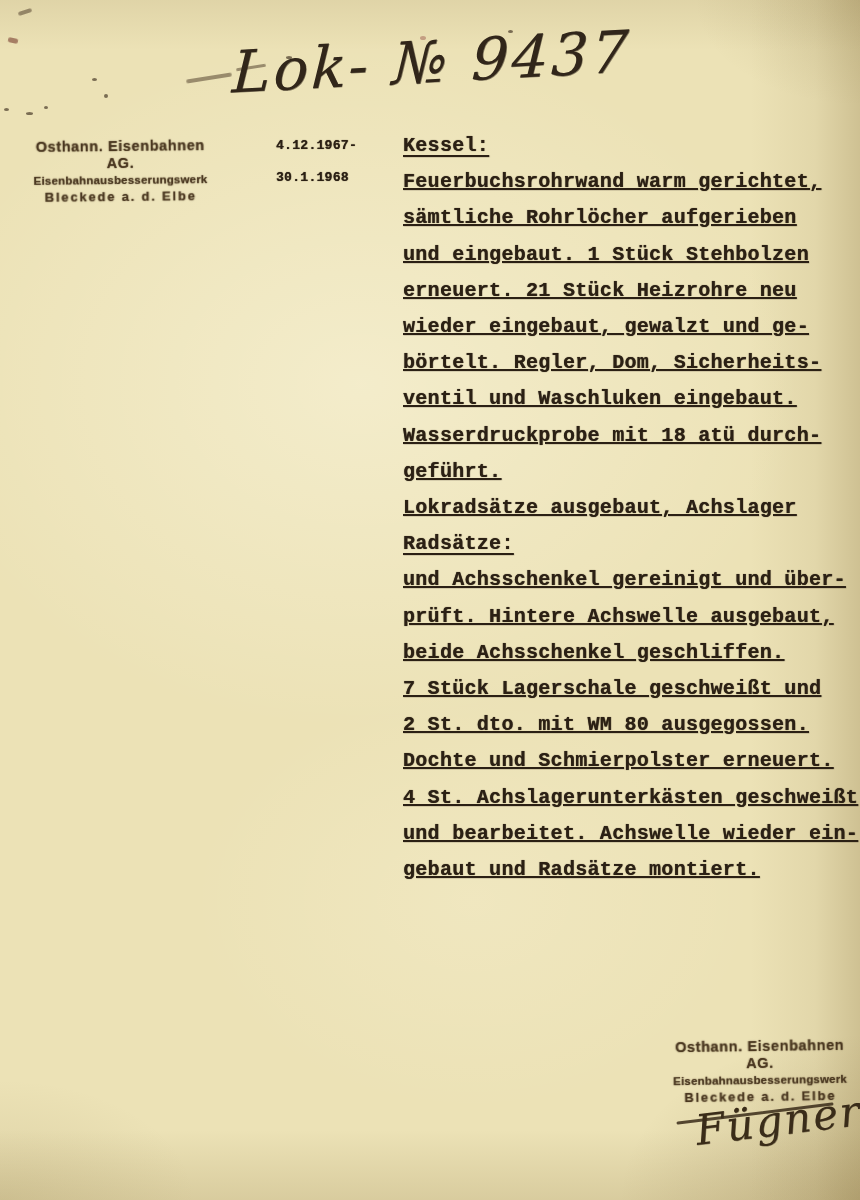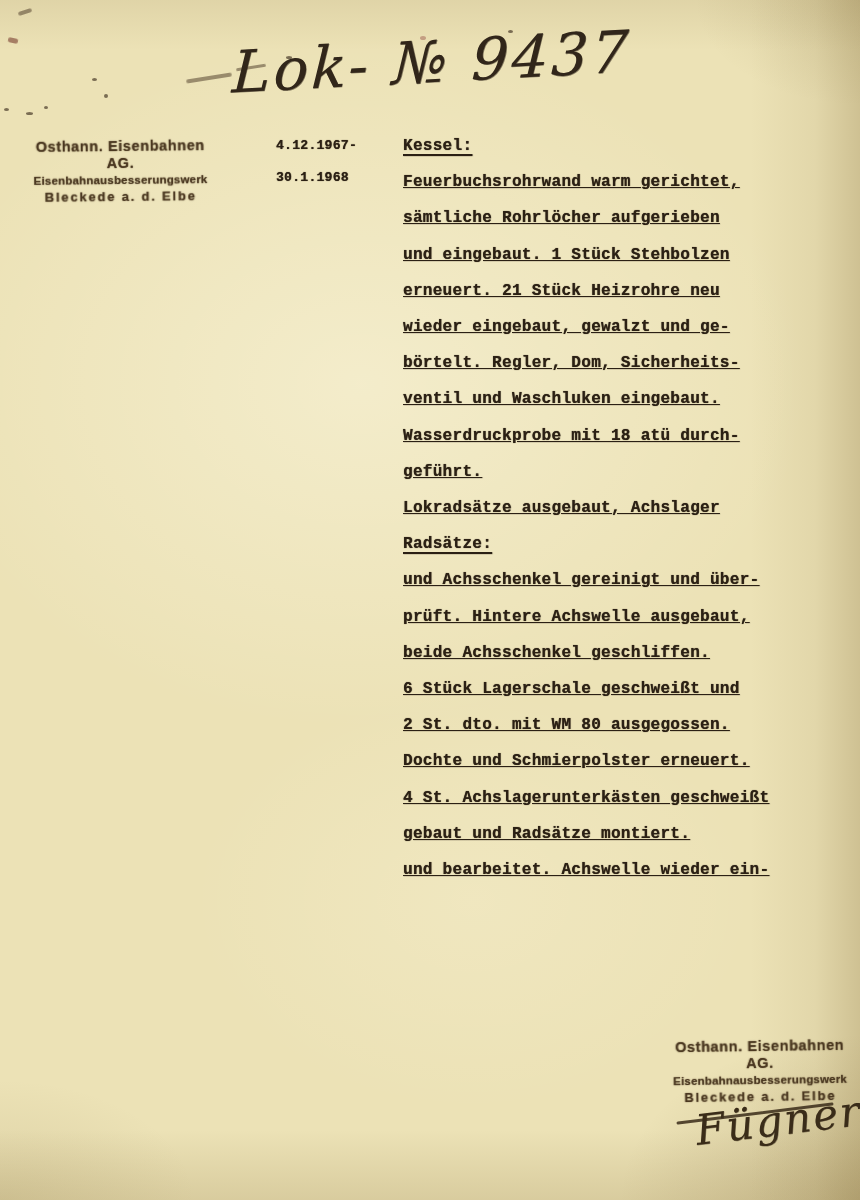--- a/index.html
+++ b/index.html
@@ -38,21 +38,21 @@
     font-size: 13px;
     line-height: 32px;
     white-space: nowrap;
   }
 
   .text-column {
     position: absolute;
     left: 403px;
     top: 128px;
     width: 456px;
-    font-size: 16px;
+    font-size: 20px;
   }
   .typed-row {
     line-height: 36.2px;
     white-space: nowrap;
     text-decoration: underline;
   }
   .row-heading {
     text-decoration: underline;
     text-decoration-thickness: 2px;
     text-underline-offset: 4px;
@@ -201,31 +201,31 @@
         <div class="typed-row row-line">Lokradsätze ausgebaut, Achslager</div>
 
         <div class="typed-row row-heading">Radsätze:</div>
 
         <div class="typed-row row-line">und Achsschenkel gereinigt und über-</div>
 
         <div class="typed-row row-line">prüft. Hintere Achswelle ausgebaut,</div>
 
         <div class="typed-row row-line">beide Achsschenkel geschliffen.</div>
 
-        <div class="typed-row row-line">6 Stück Lagerschale geschweißt und</div>
+        <div class="typed-row row-line">7 Stück Lagerschale geschweißt und</div>
 
         <div class="typed-row row-line">2 St. dto. mit WM 80 ausgegossen.</div>
 
         <div class="typed-row row-line">Dochte und Schmierpolster erneuert.</div>
 
         <div class="typed-row row-line">4 St. Achslagerunterkästen geschweißt</div>
 
+        <div class="typed-row row-line">und bearbeitet. Achswelle wieder ein-</div>
+
         <div class="typed-row row-line">gebaut und Radsätze montiert.</div>
-
-        <div class="typed-row row-line">und bearbeitet. Achswelle wieder ein-</div>
       </div>
   </div>
 
   <div class="stamp stamp-bottom">
     <div class="s1">Osthann. Eisenbahnen AG.</div>
     <div class="s2">Eisenbahnausbesserungswerk</div>
     <div class="s3">Bleckede a. d. Elbe</div>
   </div>
 
   <div class="sig-flourish"></div>

